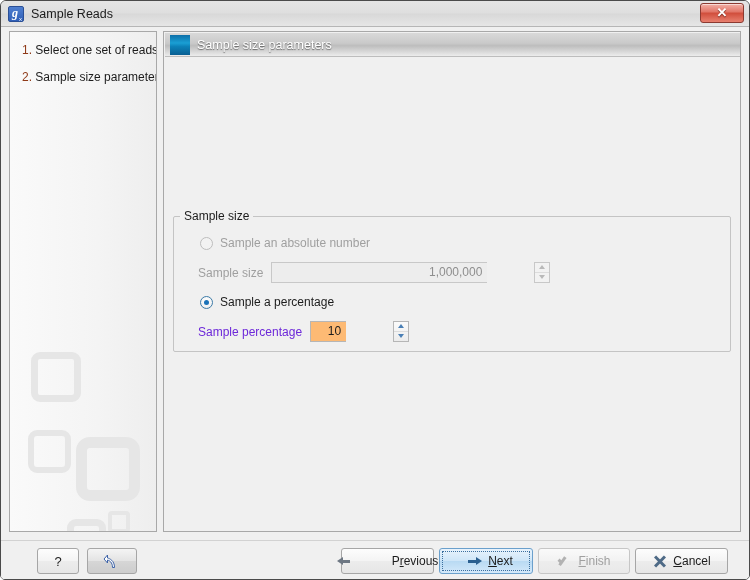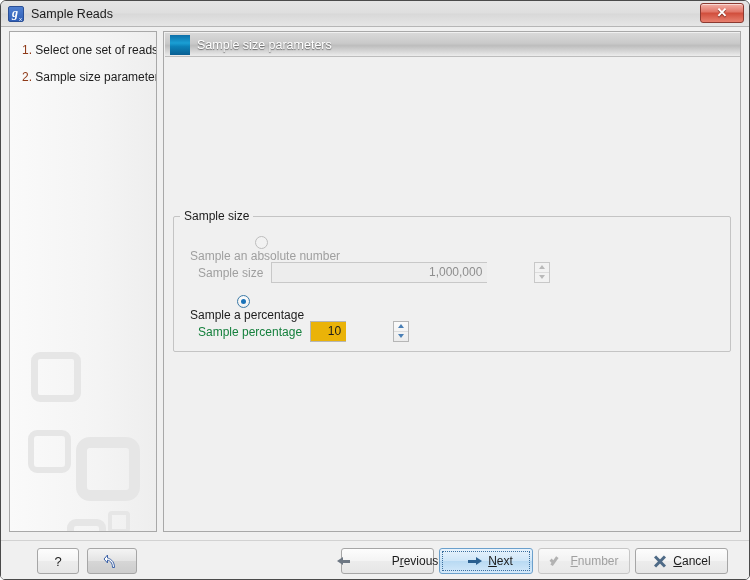--- a/index.html
+++ b/index.html
@@ -172,25 +172,24 @@
     padding: 0 4px;
     background: #f0f0f0;
     font-size: 12px;
     color: #1c1c1c;
     white-space: nowrap;
   }
 
   
   .radio-row {
     position: absolute;
-    left: 16px;
+    left: 26px;
     display: flex;
-    align-items: center;
-    white-space: nowrap;
-    flex-direction: column;
+    align-items: flex-end;
+    white-space: nowrap;
   }
   .radio-row.r1 { top: 19px; }
   .radio-row.r2 { top: 78px; }
   .radio {
     width: 13px; height: 13px;
     border-radius: 50%;
     border: 1px solid #9a9a9a;
     background: radial-gradient(circle at 50% 35%, #ffffff 0%, #f2f2f2 65%, #e2e2e2 100%);
     position: relative;
     margin-right: 7px;
@@ -213,30 +212,30 @@
 
   
   .field-row {
     position: absolute;
     display: flex;
     align-items: center;
     white-space: nowrap;
   }
   .field-row.f1 { left: 24px; top: 45px; }
   .field-row.f2 { left: 24px; top: 104px; }
-  .field-label { font-size: 12px; color: #15803d; margin-right: 8px; }
+  .field-label { font-size: 12px; color: #6d28d9; margin-right: 8px; }
   .field-label.disabled { color: #9f9f9f; }
 
   
   .spinner { display: flex; align-items: stretch; height: 21px; gap: 47px; }
   .spin-input {
     height: 21px;
     border: 1px solid #b6b6b6;
     border-right: none;
-    background: #eab308;
+    background: #fdba74;
     font-size: 12px;
     color: #1c1c1c;
     text-align: right;
     padding: 0 5px;
     line-height: 19px;
     font-family: "Liberation Sans", sans-serif;
   }
   .spin-input.disabled {
     background: #ededed;
     color: #8e8e8e;
@@ -475,21 +474,21 @@
         <span class="lbl"><span>P</span><span class="mn">r</span><span>evious</span></span>
       </div>
 
       <div class="btn btn-next">
         <span class="bicon ico-next"></span>
         <span class="lbl"><span></span><span class="mn">N</span><span>ext</span></span>
       </div>
 
       <div class="btn btn-finish">
         <span class="bicon ico-check"></span>
-        <span class="lbl"><span></span><span class="mn">F</span><span>number</span></span>
+        <span class="lbl"><span></span><span class="mn">F</span><span>inish</span></span>
       </div>
 
       <div class="btn btn-cancel">
         <span class="bicon ico-x"></span>
         <span class="lbl"><span></span><span class="mn">C</span><span>ancel</span></span>
       </div>
 
     </div>
   </div>
 </div>

